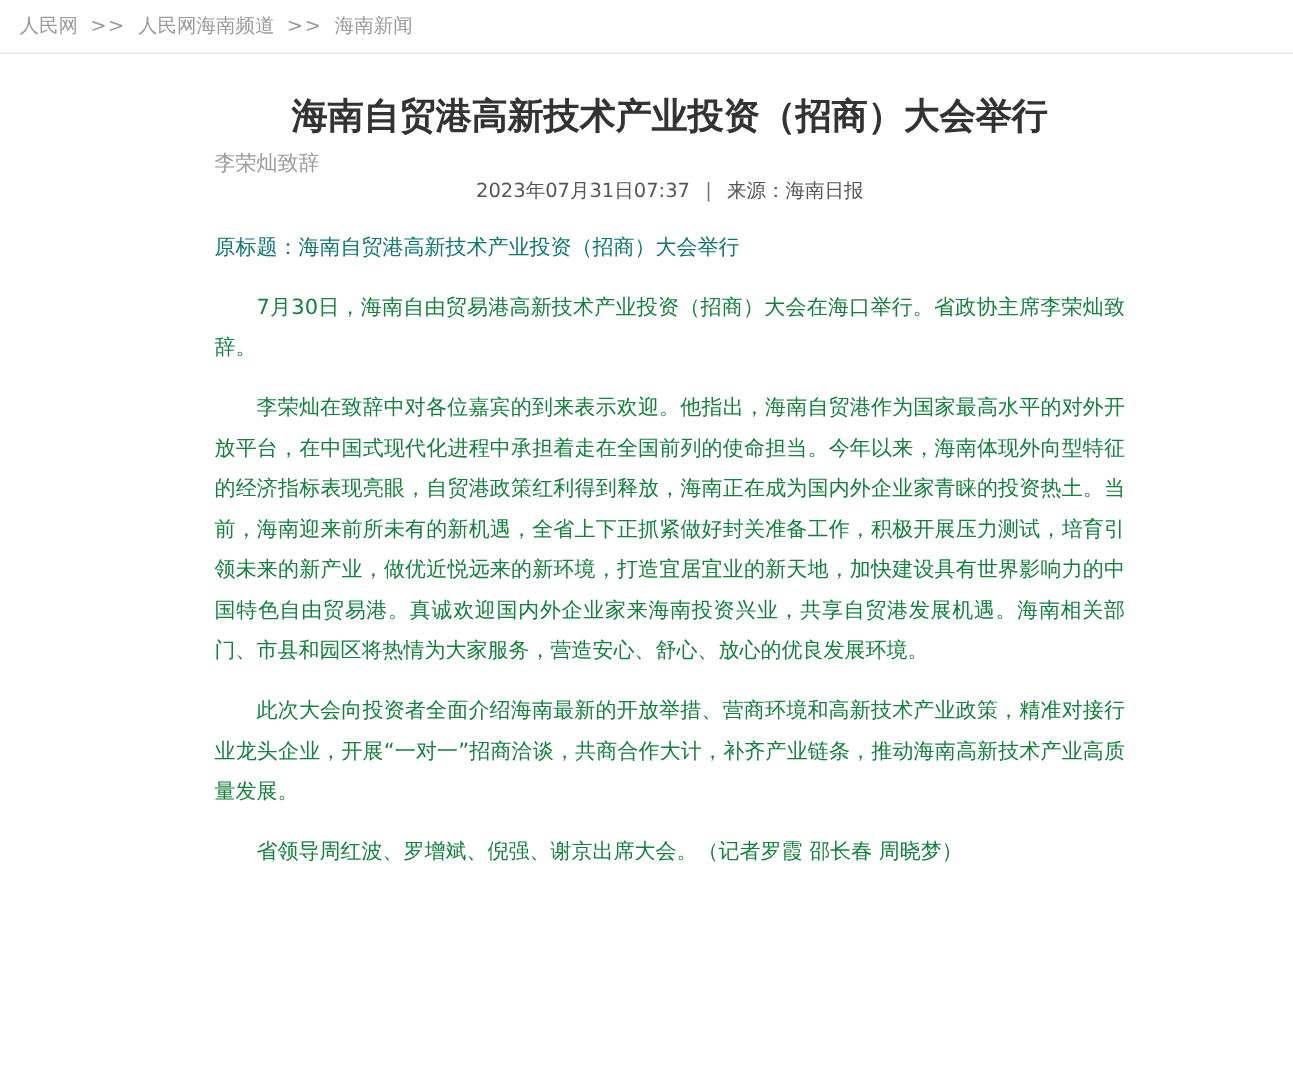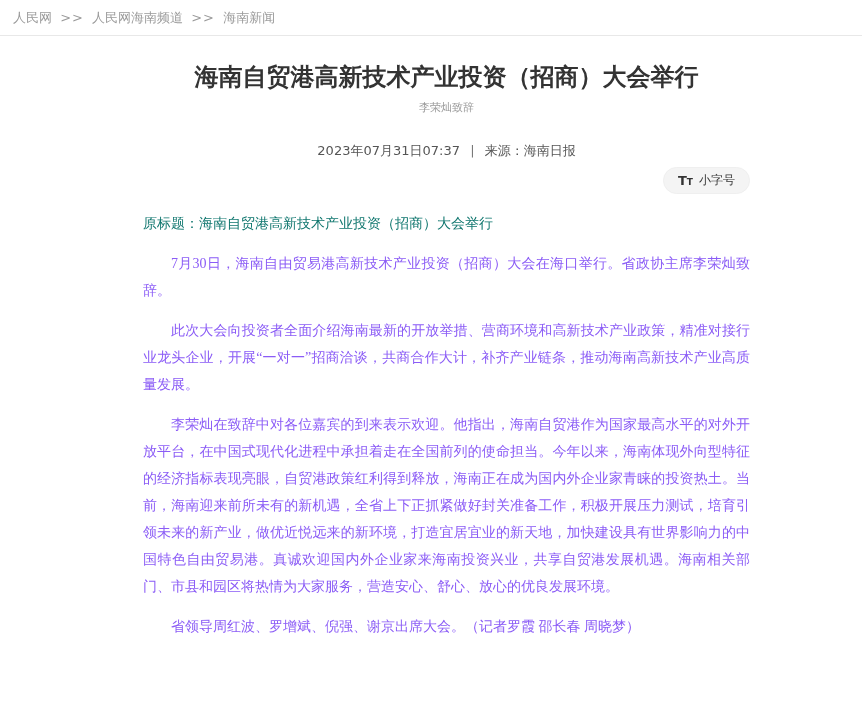--- a/index.html
+++ b/index.html
@@ -39,26 +39,24 @@
   .title {
     margin: 26px 0 0 0;
     font-size: 24px;
     line-height: 30px;
     font-weight: bold;
     color: #333333;
     text-align: center;
   }
   .subtitle {
     margin-top: 8px;
-    font-size: 11px;
+    font-size: 14px;
     color: #999999;
-    text-align: center;
   }
   .meta {
-    margin-top: 27px;
     font-size: 13px;
     color: #555555;
     text-align: center;
   }
   .meta-sep {
     margin: 0 6px;
     color: #777777;
   }
   .source-link {
     color: #555555;
@@ -89,24 +87,23 @@
   .orig-title {
     margin: 16px 0 0 0;
     font-size: 14px;
     line-height: 27px;
     color: #0f766e;
   }
   .para {
     margin: 13px 0 0 0;
     font-size: 14px;
     line-height: 27px;
-    color: #8b5cf6;
+    color: #15803d;
     text-indent: 2em;
     text-align: justify;
-    font-family: Liberation Serif, serif;
   }
 </style>
 </head>
 <body>
 
 <div class="page">
 
   <div class="breadcrumb-bar">
     <a class="crumb">人民网</a>
     <span class="crumb-sep">&gt;&gt;</span>
@@ -120,28 +117,22 @@
     <h1 class="title">海南自贸港高新技术产业投资（招商）大会举行</h1>
 
     <div class="subtitle">李荣灿致辞</div>
 
     <div class="meta">
       <span>2023年07月31日07:37</span>
       <span class="meta-sep">|</span>
       <span>来源：</span><a class="source-link">海南日报</a>
     </div>
 
-    <div class="toolbar">
-      <button class="font-size-btn">
-        <span class="tt-icon"><span class="t-big">T</span><span class="t-small">T</span></span>
-        <span class="fs-label">小字号</span>
-      </button>
-    </div>
 
     <p class="orig-title"><span>原标题：</span><span>海南自贸港高新技术产业投资（招商）大会举行</span></p>
 
     <p class="para">7月30日，海南自由贸易港高新技术产业投资（招商）大会在海口举行。省政协主席李荣灿致辞。</p>
+    <p class="para">李荣灿在致辞中对各位嘉宾的到来表示欢迎。他指出，海南自贸港作为国家最高水平的对外开放平台，在中国式现代化进程中承担着走在全国前列的使命担当。今年以来，海南体现外向型特征的经济指标表现亮眼，自贸港政策红利得到释放，海南正在成为国内外企业家青睐的投资热土。当前，海南迎来前所未有的新机遇，全省上下正抓紧做好封关准备工作，积极开展压力测试，培育引领未来的新产业，做优近悦远来的新环境，打造宜居宜业的新天地，加快建设具有世界影响力的中国特色自由贸易港。真诚欢迎国内外企业家来海南投资兴业，共享自贸港发展机遇。海南相关部门、市县和园区将热情为大家服务，营造安心、舒心、放心的优良发展环境。</p>
     <p class="para">此次大会向投资者全面介绍海南最新的开放举措、营商环境和高新技术产业政策，精准对接行业龙头企业，开展“一对一”招商洽谈，共商合作大计，补齐产业链条，推动海南高新技术产业高质量发展。</p>
-    <p class="para">李荣灿在致辞中对各位嘉宾的到来表示欢迎。他指出，海南自贸港作为国家最高水平的对外开放平台，在中国式现代化进程中承担着走在全国前列的使命担当。今年以来，海南体现外向型特征的经济指标表现亮眼，自贸港政策红利得到释放，海南正在成为国内外企业家青睐的投资热土。当前，海南迎来前所未有的新机遇，全省上下正抓紧做好封关准备工作，积极开展压力测试，培育引领未来的新产业，做优近悦远来的新环境，打造宜居宜业的新天地，加快建设具有世界影响力的中国特色自由贸易港。真诚欢迎国内外企业家来海南投资兴业，共享自贸港发展机遇。海南相关部门、市县和园区将热情为大家服务，营造安心、舒心、放心的优良发展环境。</p>
     <p class="para">省领导周红波、罗增斌、倪强、谢京出席大会。（记者罗霞 邵长春 周晓梦）</p>
 
   </div>
 </div>
 
 </body></html>

